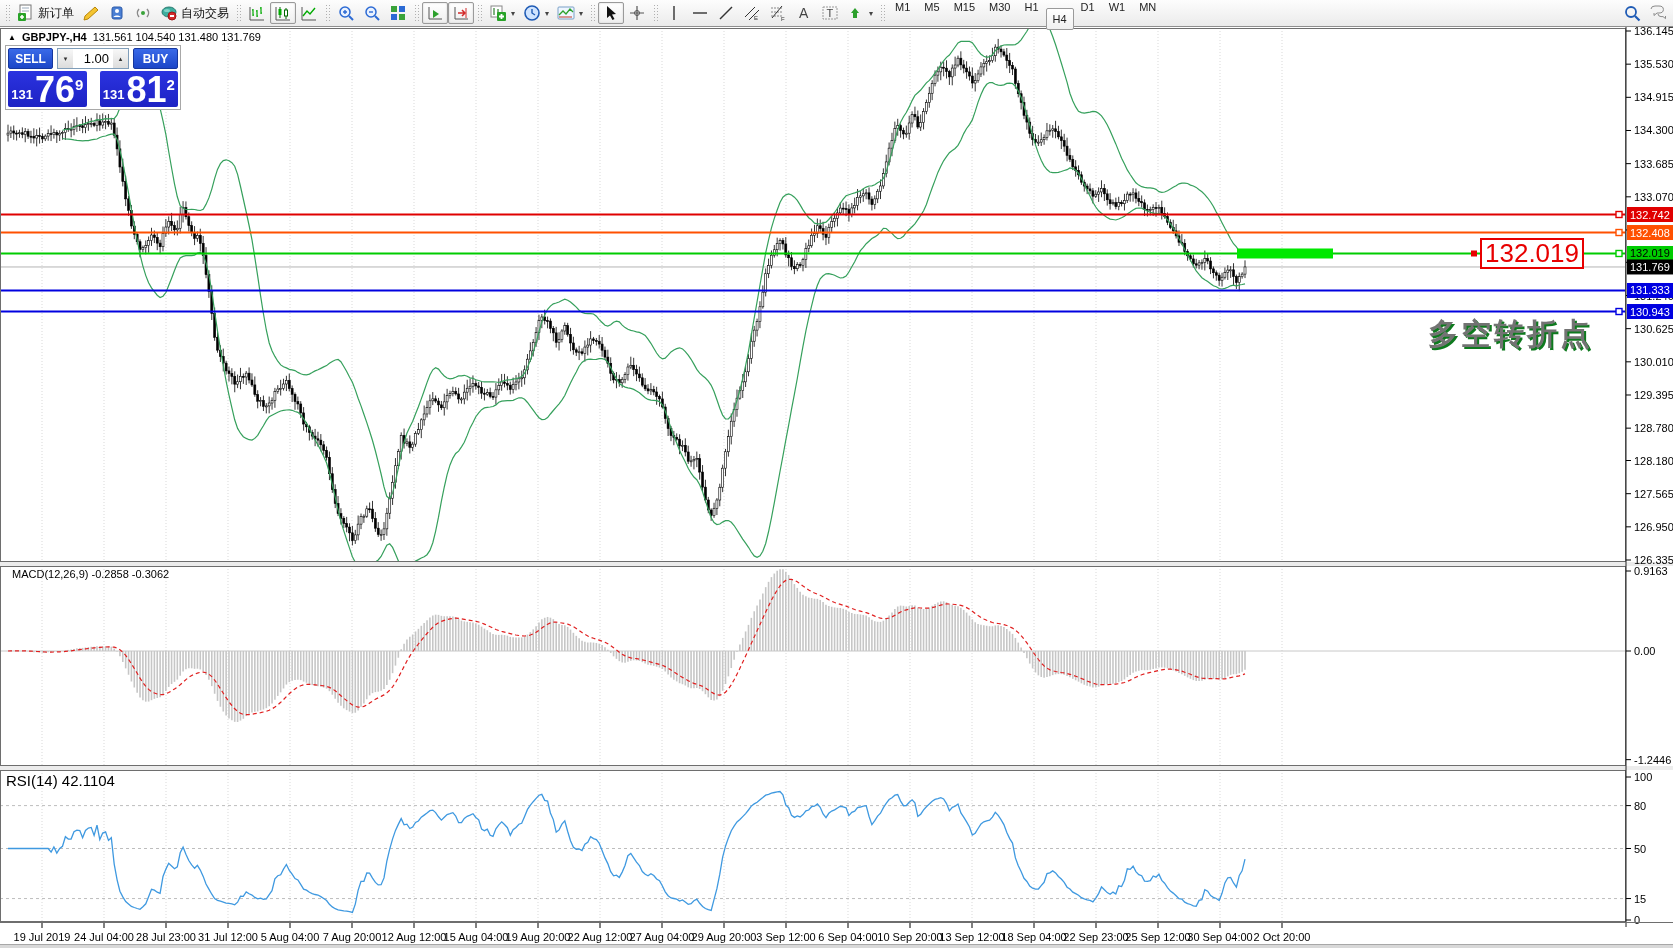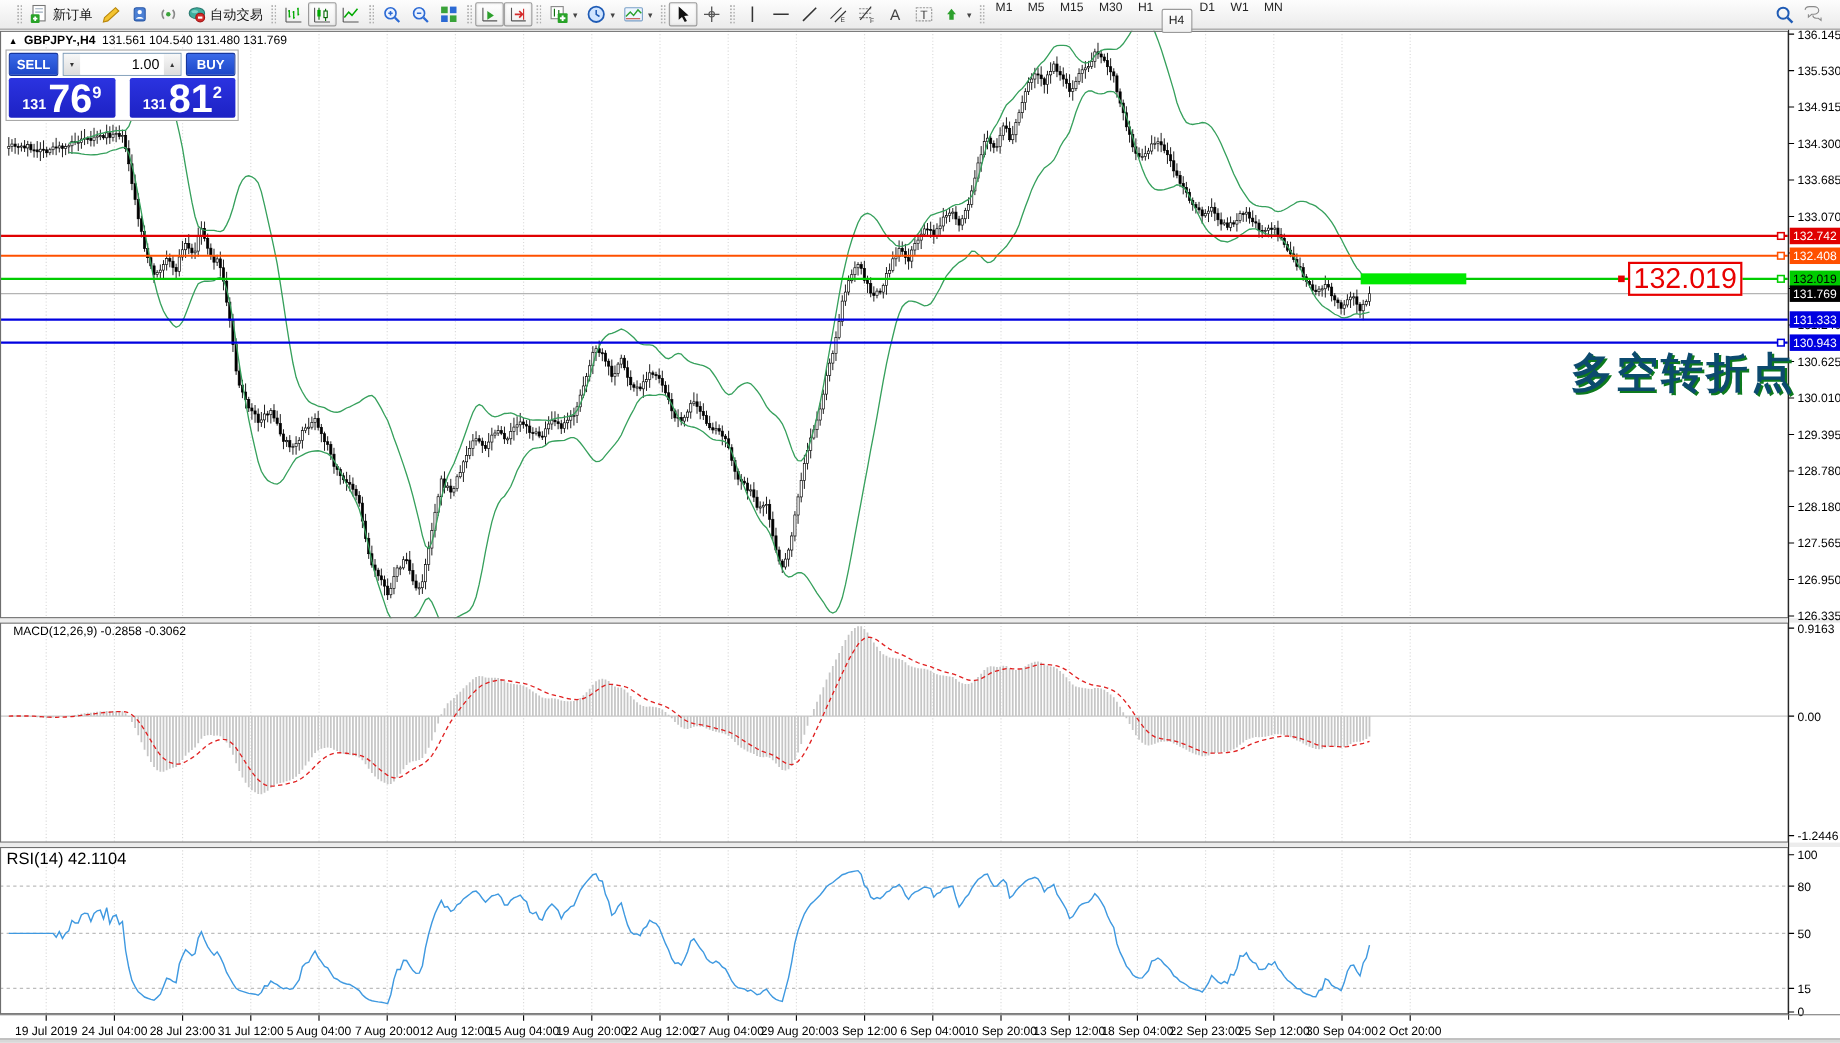--- a/index.html
+++ b/index.html
@@ -1,21 +1,21 @@
 <!DOCTYPE html>
 <html><head>
 <meta charset="utf-8">
 <style>
   * { margin:0; padding:0; box-sizing:border-box; }
   html,body { width:1673px; height:948px; overflow:hidden; background:#fff;
     font-family:"Liberation Sans", sans-serif; }
   
   #toolbar { position:absolute; left:0; top:0; width:1673px; height:27px;
     background:linear-gradient(#fdfdfd,#ebebeb); border-bottom:1px solid #8f8f8f;
-    display:flex; align-items:center; padding:0 12px; z-index:30;justify-content:space-between; }
+    display:flex; align-items:center; padding:0 2px; z-index:30;justify-content:space-between; }
   .tbtn { height:22px; min-width:24px; display:flex; align-items:center; justify-content:center;
     gap:3px; padding:0 3px; border:1px solid transparent; border-radius:2px; color:#222;
     font-size:12px; cursor:default; }
   .tbtn.active { border:1px solid #9a9a9a; background:linear-gradient(#fff,#efefef);
     box-shadow:inset 0 0 2px #cfcfcf; }
   .tbtn .lbl { font-size:12px; color:#111; }
   .caret { font-size:8px; color:#444; margin-left:1px; }
   .grip { width:5px; height:18px; margin:0 3px;
     background-image:radial-gradient(#b0b0b0 35%, transparent 40%);
     background-size:3px 3px; }
@@ -24,43 +24,43 @@
     color:#222; border:1px solid transparent; border-radius:2px; }
   .tf.active { border:1px solid #9a9a9a; background:linear-gradient(#fff,#f0f0f0);margin-top:12px; }
   #tb-right { margin-left:auto; display:flex; align-items:center; }
   
   #chart-svg { position:absolute; left:0; top:0; z-index:1; }
   
   #symline { position:absolute; left:8px; top:31px; z-index:20; font-size:11px; color:#000;
     display:flex; gap:6px; align-items:center; }
   #symline .tri { font-size:8px; }
   
-  #ocp { position:absolute; left:5px; top:45px; width:212px; z-index:25;
+  #ocp { position:absolute; left:5px; top:45px; width:176px; z-index:25;
     background:#fff; border:1px solid #a8a8a8; padding:2px; }
   #ocp .row1 { display:flex; height:21px; gap:4px; }
   .hbtn { flex:0 0 45px; background:linear-gradient(#3a6ae8,#1c46c8); color:#fff;
     font-size:12px; font-weight:bold; display:flex; align-items:center; justify-content:center;
     border-radius:2px; border:1px solid #16379e; }
   .volgrp { flex:1; display:flex; border:1px solid #7f9db9; }
   .spin { width:15px; background:linear-gradient(#f8f8f8,#dcdcdc); border:0;
     font-size:7px; color:#333; display:flex; align-items:center; justify-content:center; }
   .volval { flex:1; background:#fff; font-size:13px; color:#000; display:flex;
     align-items:center; justify-content:flex-end; padding-right:4px; }
   #ocp .row2 { display:flex; gap:13px; margin-top:2px; height:36px; }
   .bigpanel { flex:1; background:linear-gradient(#2b33e0,#1d22c4); border-radius:2px;
     color:#fff; display:flex; align-items:flex-end; justify-content:center; padding-bottom:2px; }
   .bigpanel .sm { font-size:13px; font-weight:bold; margin-right:2px; margin-bottom:3px; }
   .bigpanel .bg { font-size:36px; font-weight:bold; line-height:30px;margin-top:20px; }
   .bigpanel .sup { font-size:15px; font-weight:bold; position:relative; top:-12px; }
   
   #callout { position:absolute; left:1480px; top:238px; width:104px; height:31px; z-index:15;
     background:#fff; border:2px solid #e80000; color:#e80000; font-size:26px;
     display:flex; align-items:center; justify-content:center; }
-  #cnnote { position:absolute; left:1428px; top:314px; z-index:15; font-size:38px;
-    font-weight:bold; letter-spacing:3px; color:#0c4a6e; text-shadow:2px 2px 0 #0e7a1e; }
+  #cnnote { position:absolute; left:1428px; top:314px; z-index:15; font-size:30px;
+    font-weight:bold; letter-spacing:3px; color:#737373; text-shadow:2px 2px 0 #0e7a1e; }
   #macd-label { position:absolute; left:12px; top:568px; z-index:15; font-size:11px; color:#000; }
   #rsi-label  { position:absolute; left:6px; top:772px; z-index:15; font-size:15px; color:#000; }
   #footer { position:absolute; left:0; top:944px; width:1673px; height:4px;
     background:#d8d8d8; border-top:1px solid #a8a8a8; z-index:5; }
 </style>
 </head>
 <body>
 
 <div id="toolbar">
   <div class="grip"></div>

